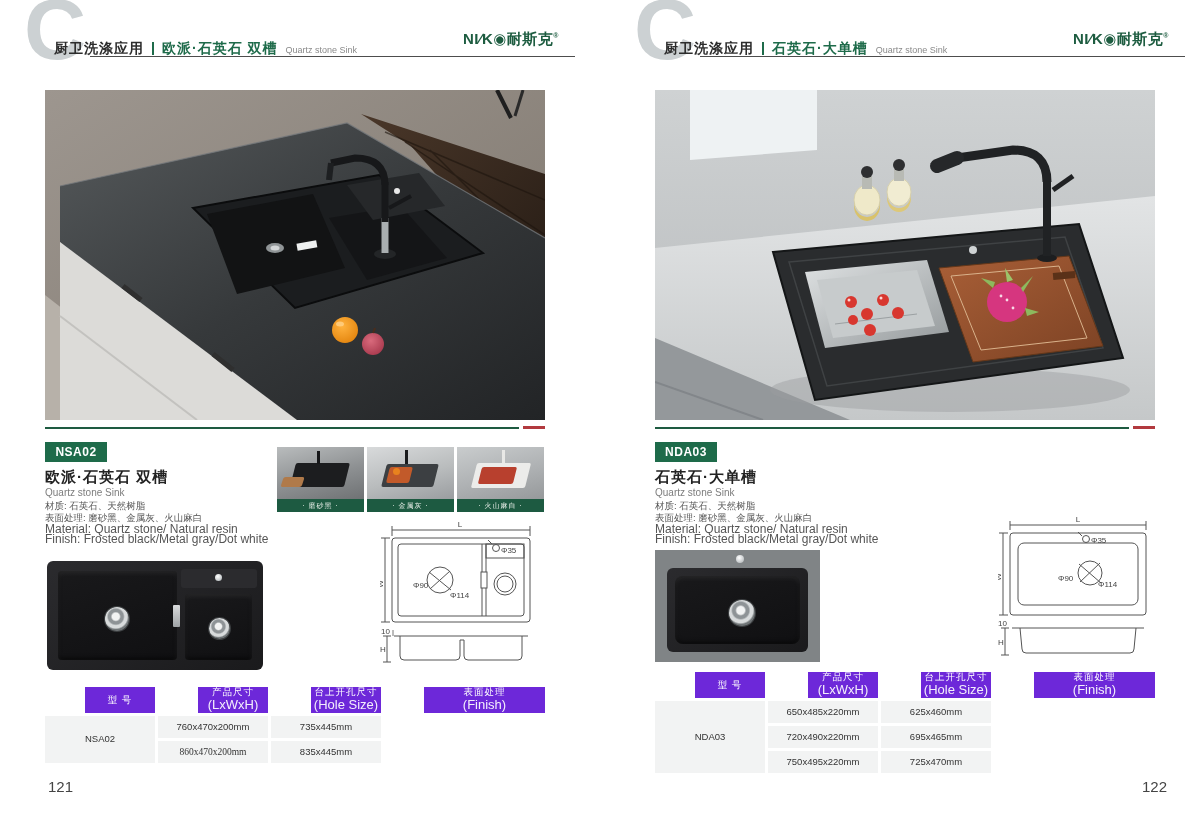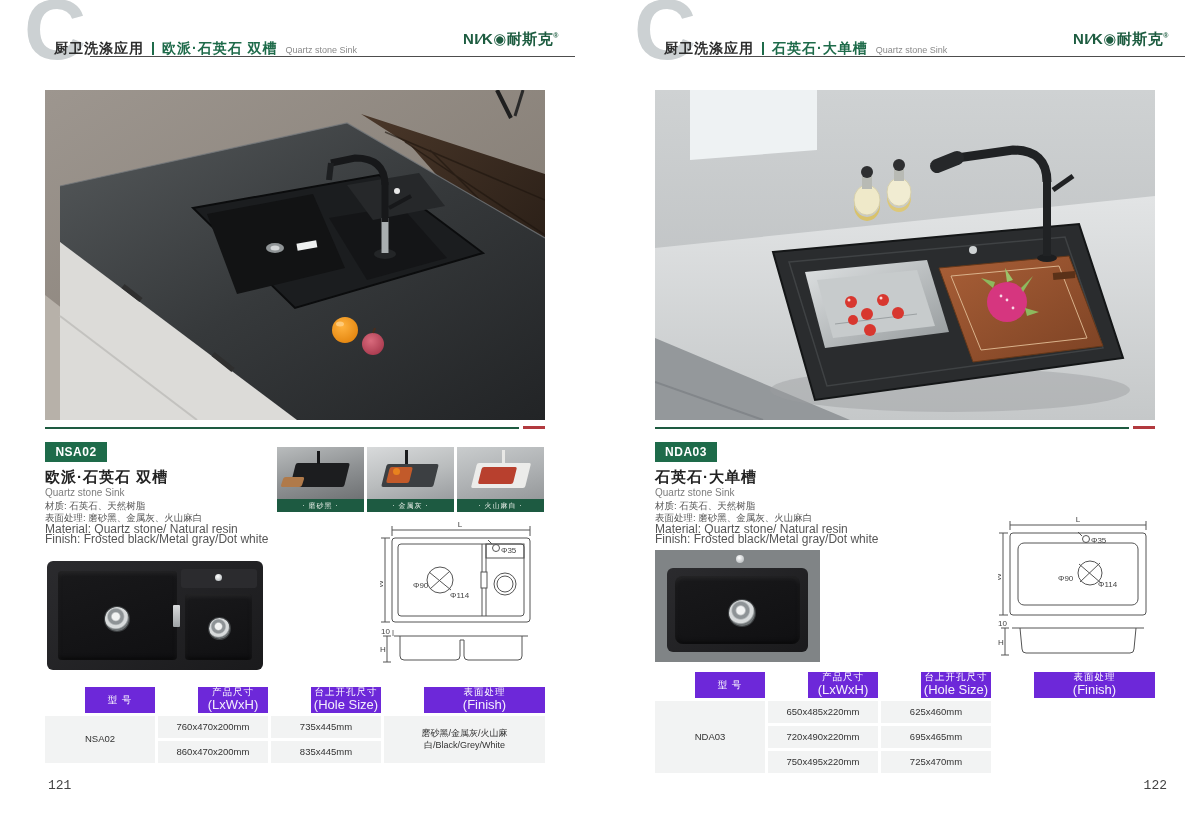--- a/index.html
+++ b/index.html
@@ -68,21 +68,21 @@
   .spec-table{position:absolute;left:15px;width:500px;display:grid;
               grid-template-columns:110px 110px 110px 1fr;gap:3px;}
   #page-left .spec-table{top:687px;grid-template-rows:26px 22px 22px;}
   #page-right .spec-table{top:672px;grid-template-rows:26px 22px 22px 22px;}
   .th{background:#6d28d9;color:#fff;display:flex;flex-direction:column;align-items:center;
       justify-content:center;font-size:9.5px;line-height:1.15;letter-spacing:1px;margin-left:40px;}
   .th .sub{font-size:13px;opacity:.92;letter-spacing:0;}
   .td{background:#f2f3f3;display:flex;flex-direction:column;align-items:center;justify-content:center;
       font-size:9.5px;color:#333;text-align:center;line-height:1.3;}
 
-  .page-num{position:absolute;top:778px;font-size:13px;color:#444;font-family:Liberation Mono, monospace;}
+  .page-num{position:absolute;top:778px;font-size:15px;color:#444;}
   #page-left .page-num{left:18px;}
   #page-right .page-num{right:18px;}
 </style>
 </head>
 <body>
 
 <div class="page" id="page-left">
   <div class="watermark">C</div>
   <div class="hdr-row">
     <span class="hdr-cat">厨卫洗涤应用</span>
@@ -262,23 +262,22 @@
       <span>台上开孔尺寸</span>
         <span class="sub">(Hole Size)</span>
     </div>
     <div class="th">
       <span>表面处理</span>
         <span class="sub">(Finish)</span>
     </div>
     <div class="td" style="grid-column:1;grid-row:2 / span 2;">NSA02</div>
     <div class="td" style="grid-column:2;grid-row:2;">760x470x200mm</div>
     <div class="td" style="grid-column:3;grid-row:2;">735x445mm</div>
-    <div class="td" style="grid-column:2;grid-row:3;">860x470x200mm</div>
+    <div class="td" style="grid-column:2;grid-row:3;font-family:Liberation Serif, serif;">860x470x200mm</div>
     <div class="td" style="grid-column:3;grid-row:3;">835x445mm</div>
-    <div class="td" style="grid-column:4;grid-row:2 / span 2;font-size:9px;">磨砂黑/金属灰/火山麻白/Black/Grey/White</div>
   </div>
 
   <div class="page-num">121</div>
 </div>
 
 <div class="page" id="page-right">
   <div class="watermark">C</div>
   <div class="hdr-row">
     <span class="hdr-cat">厨卫洗涤应用</span>
     <span class="hdr-sep"></span>

